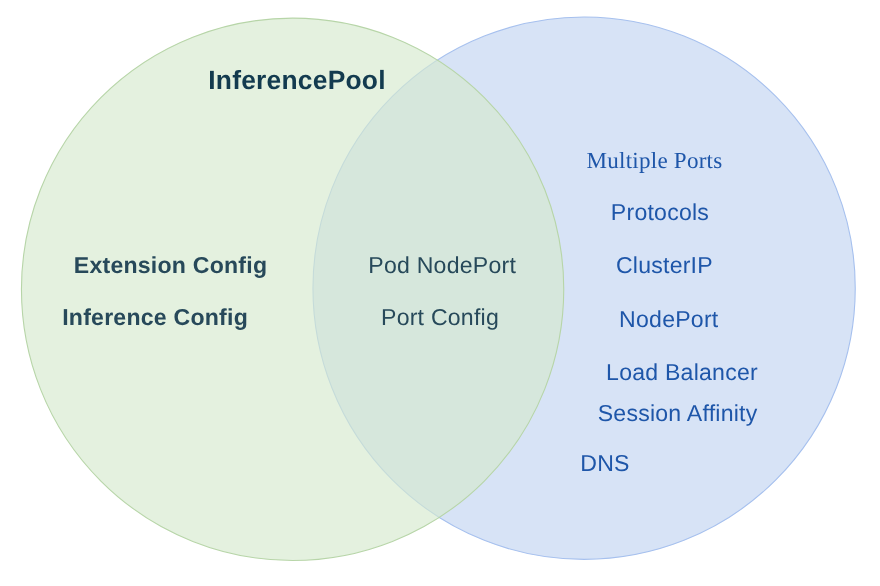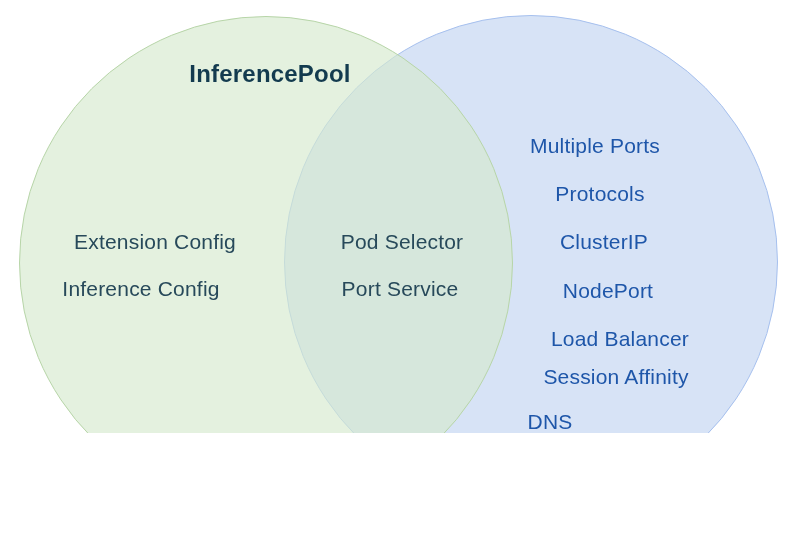--- a/index.html
+++ b/index.html
@@ -4,21 +4,21 @@
 <style>
   html, body {
     margin: 0;
     padding: 0;
     background: var(--bg, #ffffff);
     font-family: "Liberation Sans", "DejaVu Sans", sans-serif;
   }
   .canvas {
     position: relative;
     width: 800px;
-    height: 433px;
+    height: 533px;
     overflow: hidden;
     background: var(--bg, #ffffff);
   }
   .circle {
     position: absolute;
     width: 494px;
     height: 494px;
     border-radius: 50%;
     box-sizing: border-box;
   }
@@ -44,46 +44,46 @@
     z-index: 3;
     font-size: 21px;
     letter-spacing: 0.2px;
   }
   .title {
     font-weight: bold;
     font-size: 24px;
   }
   .title-left  { color: var(--left-title-color,  #133b4f); }
   .title-right { color: var(--right-title-color, #174ea6); }
-  .item-left   { color: var(--left-item-color,   #27495a); }
+  .item-left   { color: var(--left-item-color,   #27495a); font-weight: bold; }
   .item-mid    { color: var(--mid-item-color,    #27495a); }
   .item-right  { color: var(--right-item-color,  #1e56a9); }
 </style>
 </head>
 <body>
 
 <div class="canvas">
   <div class="circle circle-right"></div>
   <div class="circle circle-left"></div>
 
   <div class="label title title-left" style="left:270px; top:74px;">InferencePool</div>
 
 
   <div>
       <div class="label item-left" style="left: 155px; top: 242px;">Extension Config</div>
       <div class="label item-left" style="left: 141px; top: 289px;">Inference Config</div>
     </div>
 
   <div>
-      <div class="label item-mid" style="left: 402px; top: 242px;">Pod Selector</div>
-      <div class="label item-mid" style="left: 400px; top: 289px;">Port Service</div>
+      <div class="label item-mid" style="left: 402px; top: 242px;">Pod NodePort</div>
+      <div class="label item-mid" style="left: 400px; top: 289px;">Port Config</div>
     </div>
 
   <div>
-      <div class="label item-right" style="left: 595px; top: 146px;">Multiple Ports</div>
+      <div class="label item-right" style="left: 595px; top: 146px; font-family: Liberation Serif, serif;">Multiple Ports</div>
       <div class="label item-right" style="left: 600px; top: 194px;">Protocols</div>
       <div class="label item-right" style="left: 604px; top: 242px;">ClusterIP</div>
       <div class="label item-right" style="left: 608px; top: 291px;">NodePort</div>
       <div class="label item-right" style="left: 620px; top: 339px;">Load Balancer</div>
       <div class="label item-right" style="left: 616px; top: 377px;">Session Affinity</div>
       <div class="label item-right" style="left: 550px; top: 422px;">DNS</div>
     </div>
 </div>
 
 </body></html>

